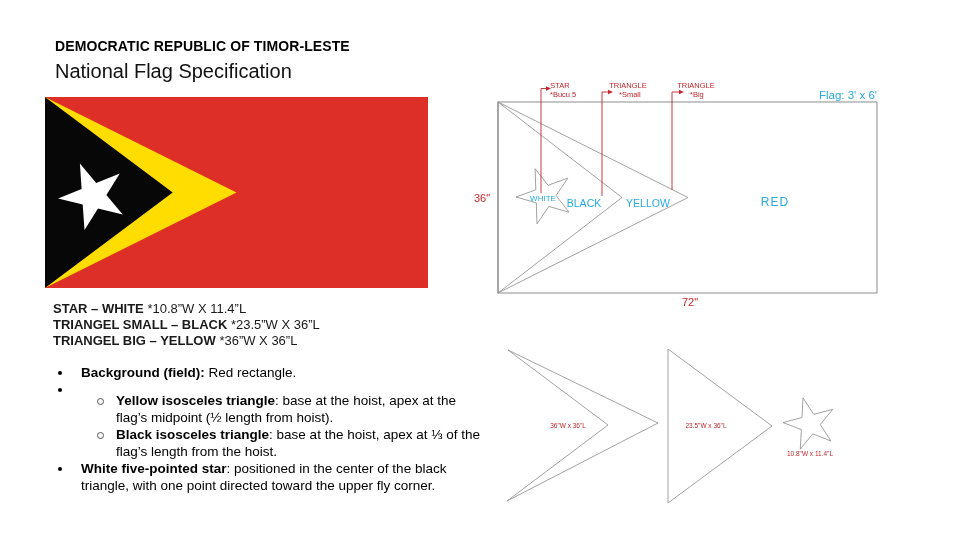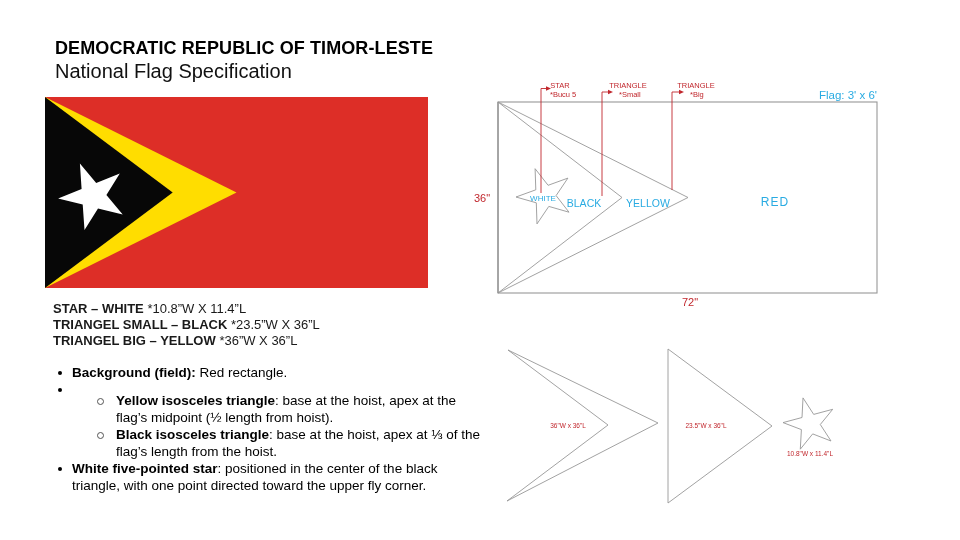--- a/index.html
+++ b/index.html
@@ -3,34 +3,34 @@
 <meta charset="utf-8">
 <style>
   html,body{margin:0;padding:0;}
   body{
     width:960px;height:540px;background:#ffffff;position:relative;
     font-family:"Liberation Sans","DejaVu Sans",sans-serif;overflow:hidden;
     -webkit-font-smoothing:antialiased;
   }
   .abs{position:absolute;}
   
-  #title{left:55px;top:38px;font-size:18px;font-weight:bold;color:#000;letter-spacing:.1px;}
+  #title{left:55px;top:38px;font-size:14px;font-weight:bold;color:#000;letter-spacing:.1px;}
   #subtitle{left:55px;top:60px;font-size:20px;color:#111;}
   
   #flag-svg{left:45px;top:97px;}
   
   #spec-block{left:53px;top:301px;font-size:13px;line-height:16px;color:#1a1a1a;}
   #spec-block b{font-weight:bold;}
   
   #bullet-list{left:45px;top:364px;width:440px;font-size:13.5px;line-height:17px;color:#000;}
   .bullet{display:flex;align-items:flex-start;}
   .bullet .marker{flex:0 0 auto;}
   .dot{width:4px;height:4px;border-radius:50%;background:#000;margin:7px 0 0 13px;}
   .circ{width:5px;height:5px;border-radius:50%;border:1px solid #555;background:#fff;margin:6px 0 0 52px;}
-  .l1 .btext{margin-left:10px;width:392px;}
+  .l1 .btext{margin-left:19px;width:392px;}
   .l2 .btext{margin-left:12px;width:368px;}
   .btext b{font-weight:bold;}
   
   #diagram-main{left:460px;top:78px;}
   #diagram-parts{left:480px;top:340px;}
   .dline{fill:none;stroke-width:1.1;}
   .dline-thin{fill:none;stroke-width:0.9;}
   .leader{fill:none;stroke-width:0.9;}
   text{font-family:"Liberation Sans","DejaVu Sans",sans-serif;}
   .rtxt{font-size:7.5px;}

